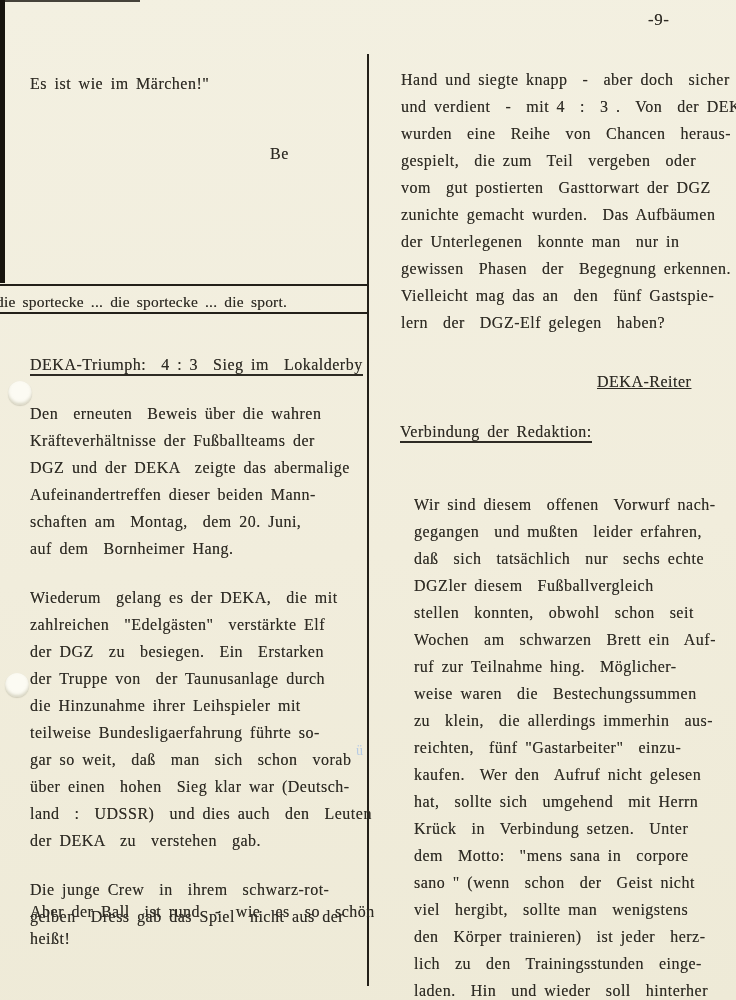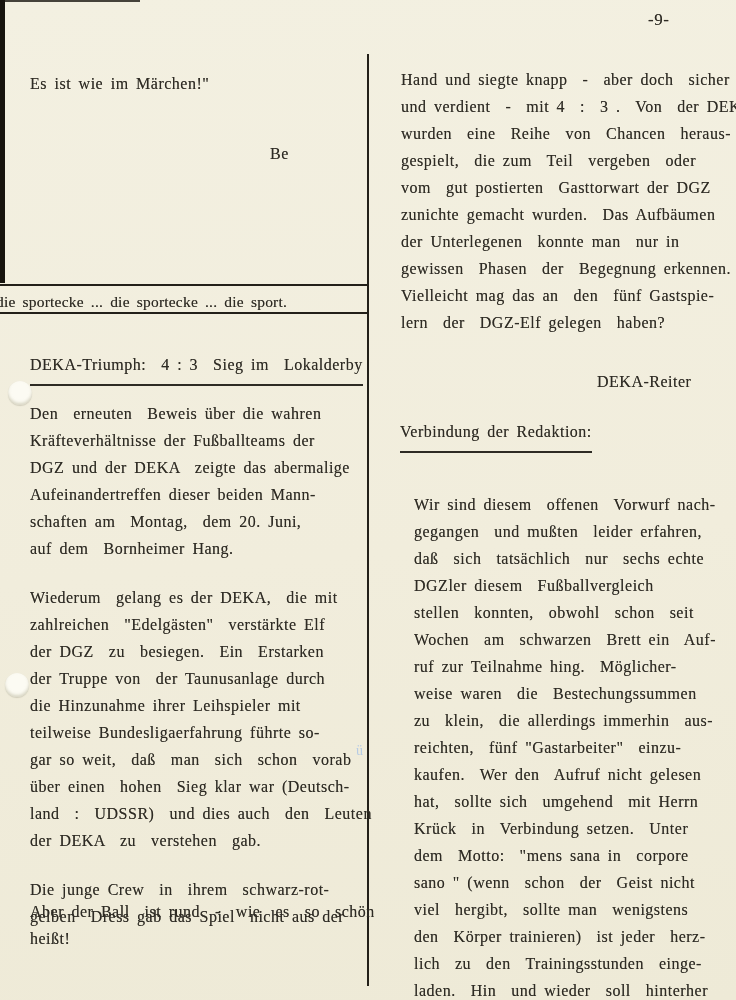--- a/index.html
+++ b/index.html
@@ -16,21 +16,21 @@
     font-size: 16px;
     line-height: 27px;
     letter-spacing: 0.5px;
     word-spacing: 3px;
     white-space: pre;
     text-shadow: 0 0 0.6px rgba(46, 43, 36, 0.55);
   }
   .rule { position: absolute; background: #232019; }
   .u-line {
     border-bottom: 2px solid #2e2b24;
-    padding-bottom: 11px;
+    padding-bottom: 1px;
   }
   .hole {
     position: absolute;
     width: 24px; height: 24px;
     border-radius: 50%;
     background: #fcfbf3;
     box-shadow: inset 0 -2px 3px rgba(190,185,160,0.55), 0 1px 1px rgba(120,115,95,0.25);
   }
   #scan-strip {
     position: absolute;
@@ -51,21 +51,21 @@
   #left-p1   { left: 30px; top: 400px; }
   #left-p2   { left: 30px; top: 584px; font-family: Liberation Serif, serif; }
   #left-p3   { left: 30px; top: 898px; }
   #left-p4   { left: 30px; top: 876px; }
   #ink-mark  { left: 356px; top: 737px; color: #b6cbe4; text-shadow: none; font-size: 14px; }
   #hole-1 { left: 8px;  top: 381px; }
   #hole-2 { left: 5px;  top: 673px; }
 
   
   #right-p1     { left: 401px; top: 66px; }
-  #byline       { left: 597px; top: 368px; }
+  #byline       { left: 597px; top: 368px; text-decoration: underline; }
   #note-heading { left: 400px; top: 418px; }
   #note-body    { left: 414px; top: 457px; margin-top: 34px; }
 </style>
 </head>
 <body>
 
 <div id="scan-strip"></div>
 <div id="hole-1" class="hole"></div>
 <div id="hole-2" class="hole"></div>
 

